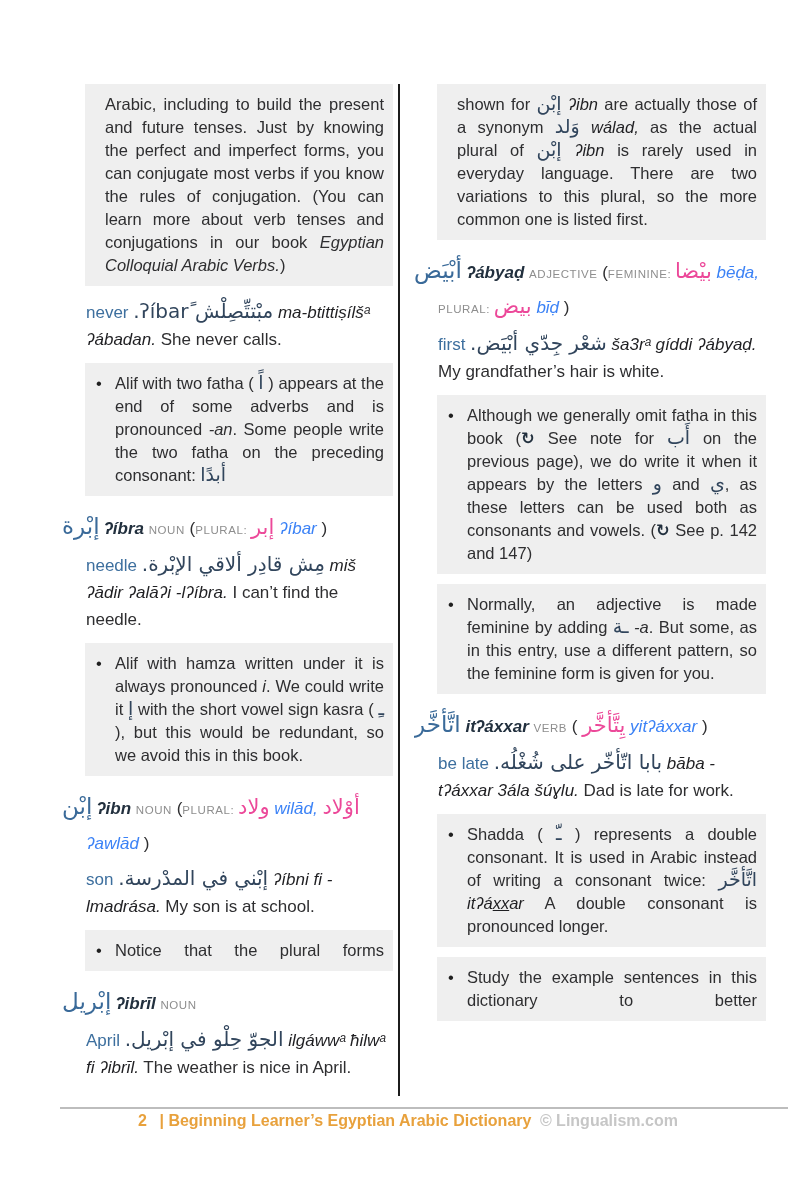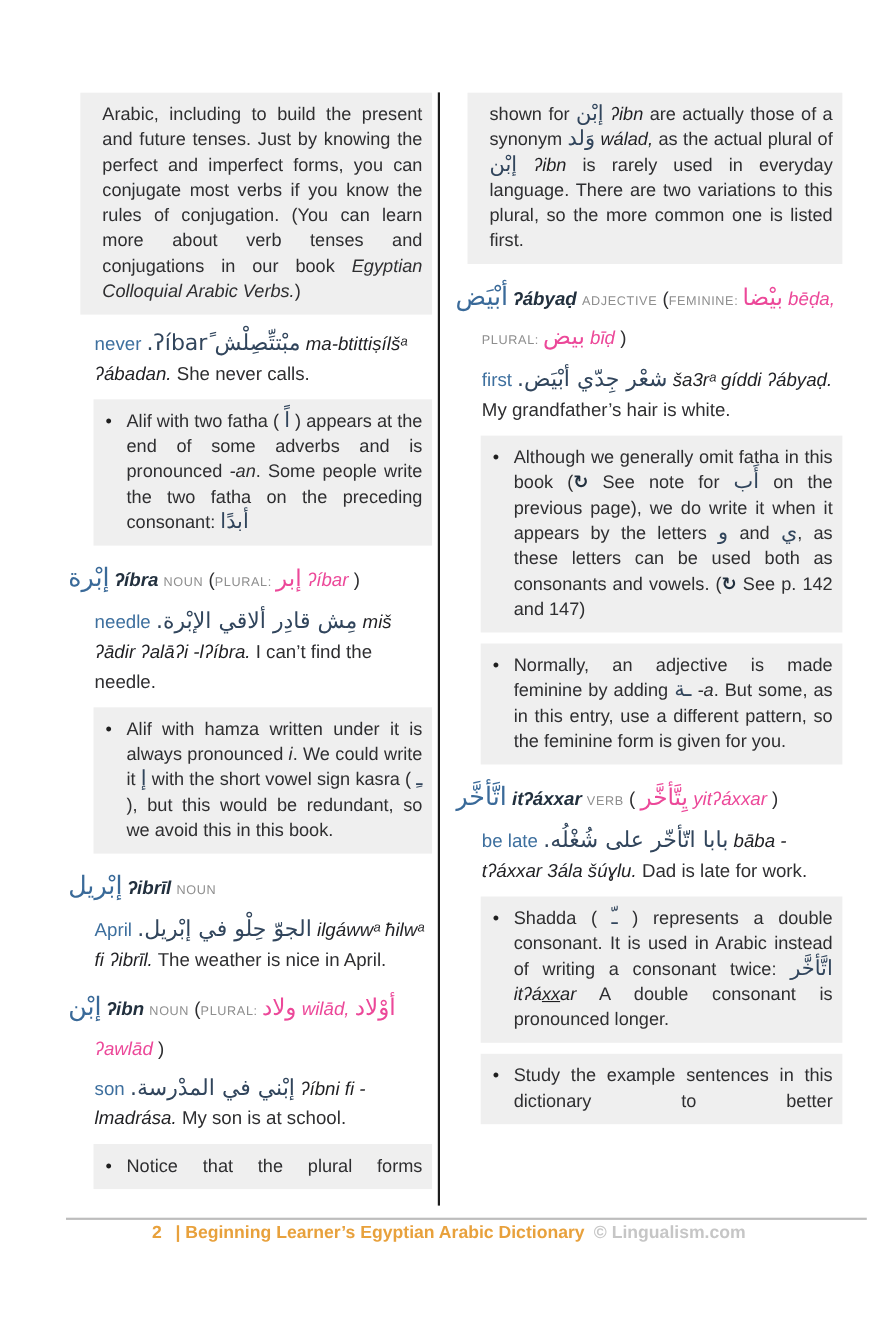--- a/index.html
+++ b/index.html
@@ -17,30 +17,30 @@
 
   
   .head{margin:0;padding-left:24px;text-indent:-24px;line-height:34px;}
   .sense{margin:5px 0 0 24px;line-height:27px;}
   .entry{margin-top:13px;}
 
   
   .note{position:relative;background:#efefef;margin:10px 0 0 23px;
         padding:9px 9px 9px 30px;line-height:23px;font-size:16.5px;
         text-align:justify;}
-  .note.cont{padding-left:20px;margin-left:11px;margin-top:0;}
+  .note.cont{padding-left:20px;margin-left:23px;margin-top:0;}
   .note.jl{text-align:justify;text-align-last:justify;}
   .bullet{position:absolute;left:11px;top:9px;color:#1f1f1f;}
 
   
   .run-hw{font-size:23px;font-weight:normal;color:#3a6a99;font-family:"DejaVu Sans",sans-serif;}
   .run-hwt{font-style:italic;font-weight:bold;color:#22303e;}
   .run-pos{font-size:11.5px;color:#8e8e8e;letter-spacing:.05em;}
   .run-ari{font-size:21px;font-weight:normal;color:#ec4899;font-family:"DejaVu Sans",sans-serif;line-height:1;}
-  .run-tli{font-style:italic;color:#ec4899;margin-top:17px;}
+  .run-tli{font-style:italic;color:#3b82f6;margin-top:17px;}
   .run-gloss{color:#3d6f9e;}
   .run-ars{font-size:20px;color:#31455c;font-family:"DejaVu Sans",sans-serif;line-height:1;}
   .run-ar{font-size:19px;color:#31455c;font-family:"DejaVu Sans",sans-serif;line-height:1;}
   .run-tl{font-style:italic;color:#1f1f22;}
   .run-tlu{font-style:italic;color:#1f1f22;text-decoration:underline;}
   .run-it{font-style:italic;}
   .run-sym{font-weight:bold;color:#22303e;}
   .run-text{}
 
   
@@ -73,31 +73,31 @@
     <section class="entry">
       <p class="head"><span class="run-hw" dir="rtl">إبْرة</span><span class="run-hwt"> ʔíbra </span><span class="run-pos">NOUN</span><span class="run-text"> (</span><span class="run-pos">PLURAL: </span><span class="run-ari" dir="rtl">إبر</span><span class="run-tli"> ʔíbar</span><span class="run-text"> )</span></p>
       <p class="sense"><span class="run-gloss">needle </span><span class="run-ars" dir="rtl">مِش قادِر ألاقي الإبْرة.</span><span class="run-tl"> miš ʔādir ʔalāʔi -lʔíbra.</span><span class="run-text"> I can’t find the needle.</span></p>
       <div class="note">
         <span class="bullet">•</span>
         <div class="note-text"><span class="run-text">Alif with hamza written under it is always pronounced </span><span class="run-it">i</span><span class="run-text">. We could write it </span><span class="run-ar" dir="rtl">إ</span><span class="run-text"> with the short vowel sign kasra ( </span><span class="run-ar" dir="rtl">ـِ</span><span class="run-text"> ), but this would be redundant, so we avoid this in this book.</span></div>
       </div>
     </section>
 
     <section class="entry">
-      <p class="head"><span class="run-hw" dir="rtl">إبْريل</span><span class="run-hwt"> ʔibrīl </span><span class="run-pos">NOUN</span></p>
-      <p class="sense"><span class="run-gloss">April </span><span class="run-ars" dir="rtl">الجوّ حِلْو في إبْريل.</span><span class="run-tl"> ilgáwwᵃ ħilwᵃ fi ʔibrīl.</span><span class="run-text"> The weather is nice in April.</span></p>
-    </section>
-
-    <section class="entry">
       <p class="head"><span class="run-hw" dir="rtl">إبْن</span><span class="run-hwt"> ʔibn </span><span class="run-pos">NOUN</span><span class="run-text"> (</span><span class="run-pos">PLURAL: </span><span class="run-ari" dir="rtl">ولاد</span><span class="run-tli"> wilād, </span><span class="run-ari" dir="rtl">أوْلاد</span><span class="run-tli"> ʔawlād</span><span class="run-text"> )</span></p>
       <p class="sense"><span class="run-gloss">son </span><span class="run-ars" dir="rtl">إبْني في المدْرسة.</span><span class="run-tl"> ʔíbni fi -lmadrása.</span><span class="run-text"> My son is at school.</span></p>
       <div class="note jl">
         <span class="bullet">•</span>
         <div class="note-text"><span class="run-text">Notice that the plural forms</span></div>
       </div>
+    </section>
+
+    <section class="entry">
+      <p class="head"><span class="run-hw" dir="rtl">إبْريل</span><span class="run-hwt"> ʔibrīl </span><span class="run-pos">NOUN</span></p>
+      <p class="sense"><span class="run-gloss">April </span><span class="run-ars" dir="rtl">الجوّ حِلْو في إبْريل.</span><span class="run-tl"> ilgáwwᵃ ħilwᵃ fi ʔibrīl.</span><span class="run-text"> The weather is nice in April.</span></p>
     </section>
 
   </div>
 
   <div class="divider"></div>
 
   <div class="col col-right">
 
     <div class="note cont">
       <div class="note-text"><span class="run-text">shown for </span><span class="run-ar" dir="rtl">إبْن</span><span class="run-tl"> ʔibn</span><span class="run-text"> are actually those of a synonym </span><span class="run-ar" dir="rtl">وَلد</span><span class="run-tl"> wálad,</span><span class="run-text"> as the actual plural of </span><span class="run-ar" dir="rtl">إبْن</span><span class="run-tl"> ʔibn</span><span class="run-text"> is rarely used in everyday language. There are two variations to this plural, so the more common one is listed first.</span></div>

